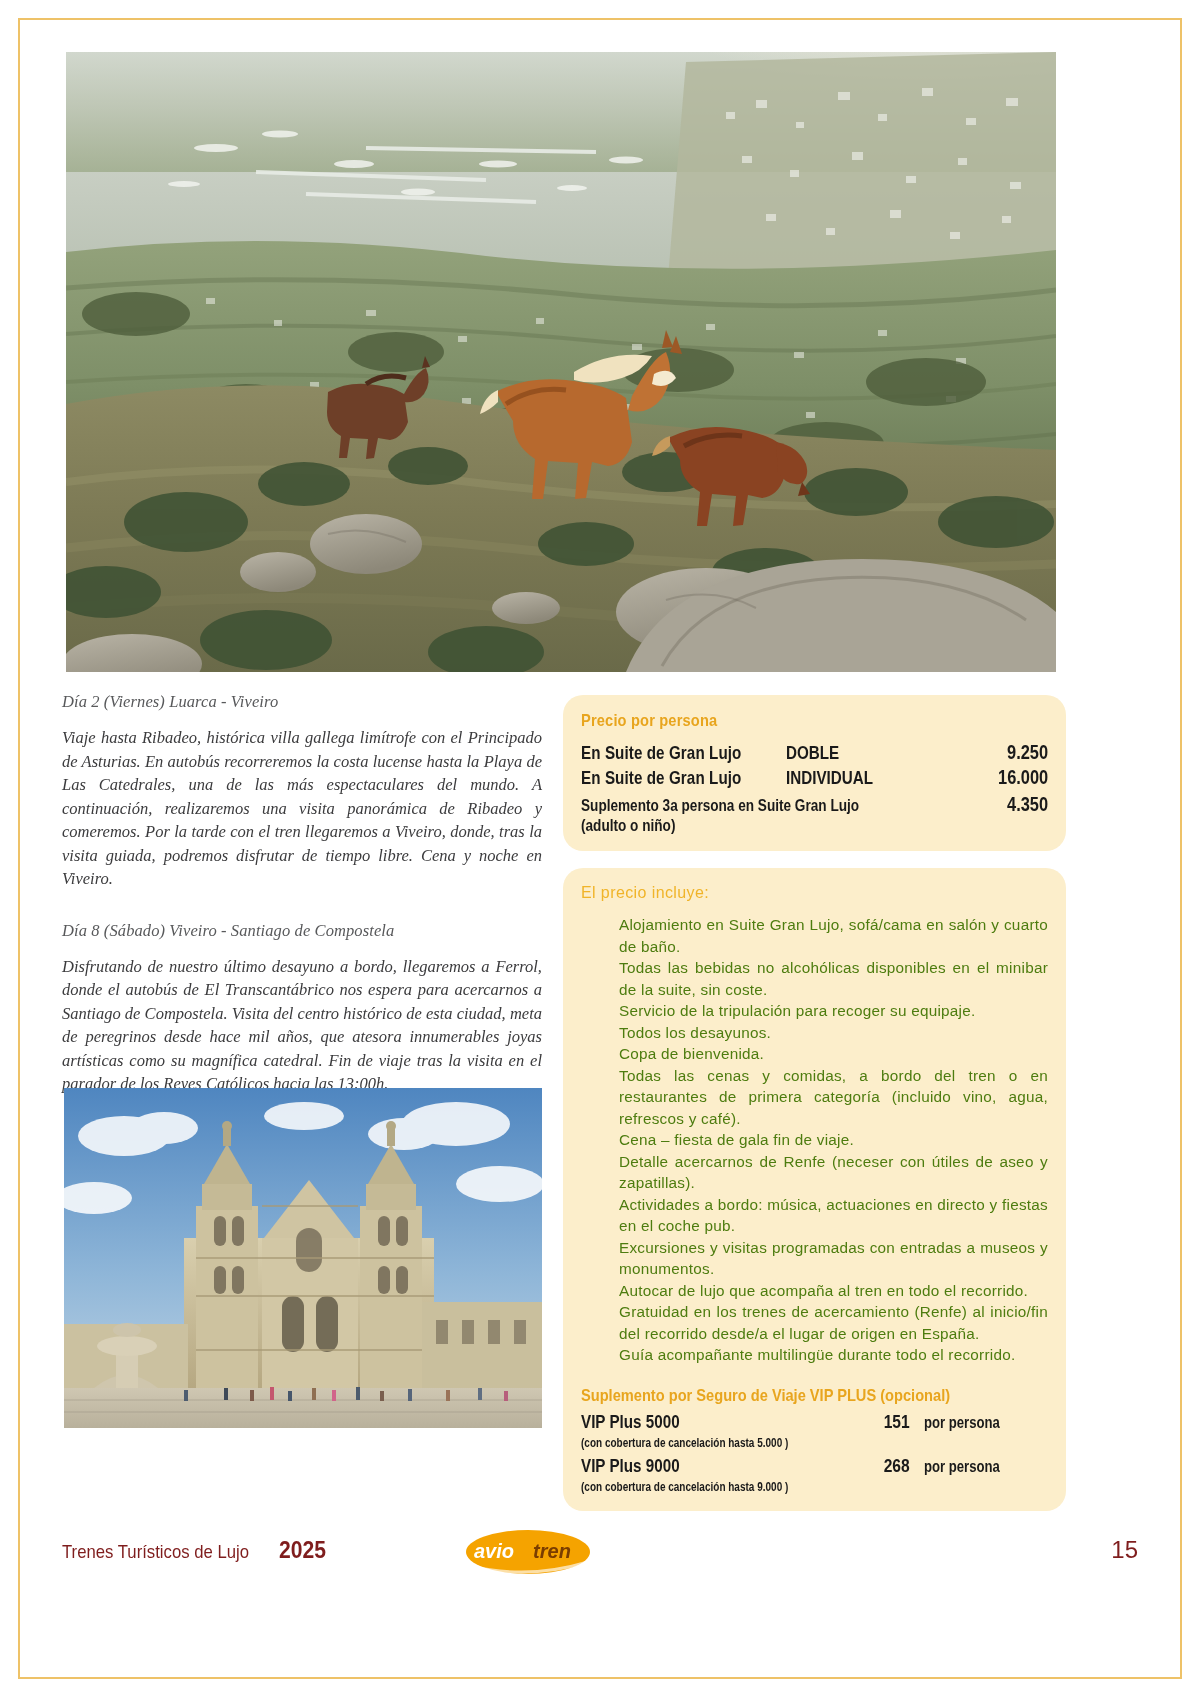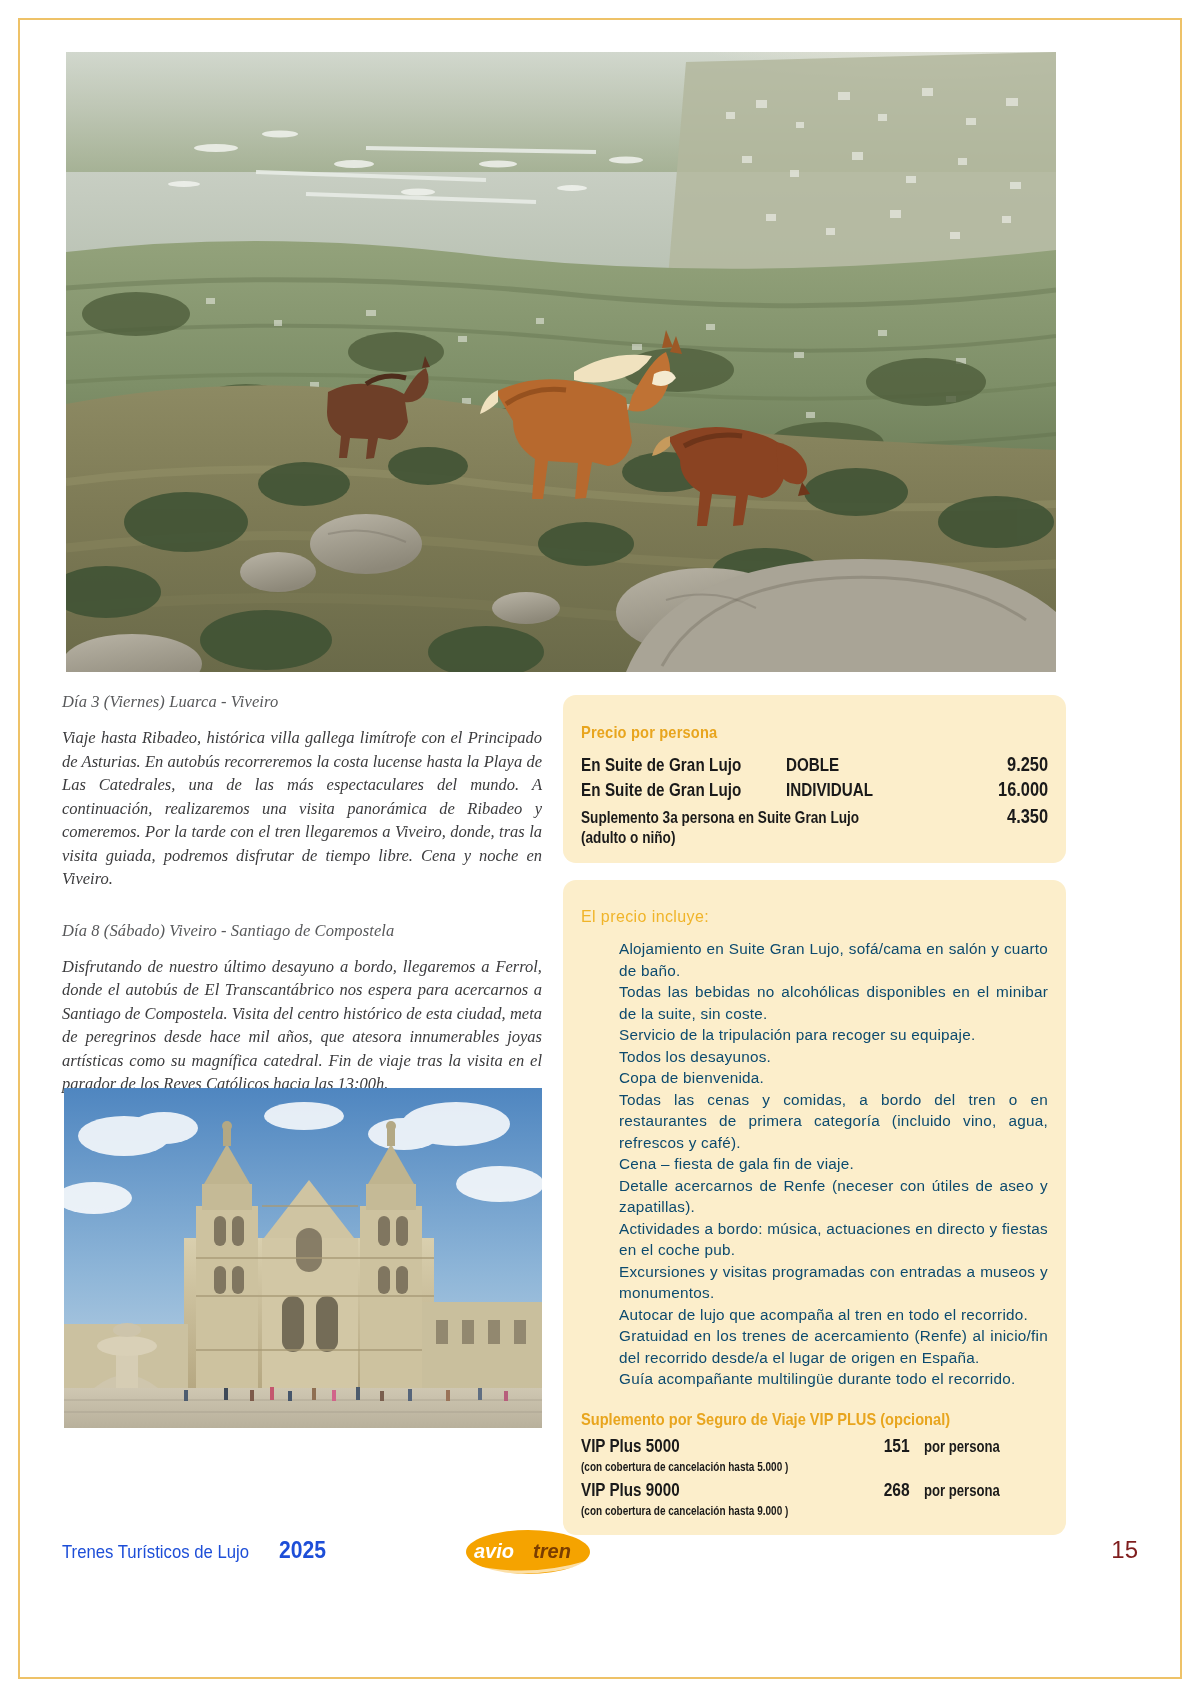--- a/index.html
+++ b/index.html
@@ -18,21 +18,21 @@
              letter-spacing:.1px;margin:0 0 14px 0;}
   .day-body{font-family:"Liberation Serif",serif;font-style:italic;font-size:16.5px;color:#3b3b3d;
             line-height:23.5px;text-align:justify;margin:0;}
   .gap{height:30px;}
 
   .cathedral{position:absolute;left:64px;top:1088px;width:478px;height:340px;overflow:hidden;background:#9fb6cf;}
   .cathedral svg{display:block;width:478px;height:340px;}
 
   
   .rightcol{position:absolute;left:563px;top:695px;width:503px;}
-  .box{background:#fceecb;border-radius:13px;padding:28px 18px 14px 18px;box-sizing:border-box;}
+  .box{background:#fceecb;border-radius:20px;padding:16px 18px 14px 18px;box-sizing:border-box;}
   .box + .box{margin-top:17px;}
 
   .box-head{font-family:"Liberation Sans",sans-serif;font-weight:bold;color:#e8a51e;
             font-size:17px;letter-spacing:.2px;transform:scaleX(.86);transform-origin:left center;}
   .box-head.round{color:#f0b429;font-weight:normal;font-size:16px;transform:scaleX(1);letter-spacing:.4px;}
 
   .price-table{width:100%;border-collapse:collapse;margin-top:9px;}
   .price-table td{padding:1px 0;vertical-align:baseline;}
   .p-name{font-weight:bold;font-size:19px;color:#1a1a1a;transform:scaleX(.80);transform-origin:left center;
           display:inline-block;white-space:nowrap;letter-spacing:.1px;}
@@ -44,42 +44,42 @@
   td.colname{width:205px;}
   td.coltype{width:auto;}
   td.colval{text-align:right;width:92px;}
 
   .supp-row td{padding-top:3px;}
   .supp-name{font-weight:bold;font-size:17px;color:#1a1a1a;transform:scaleX(.80);
              transform-origin:left center;display:inline-block;white-space:nowrap;}
 
   
   .inc-list{margin:12px 0 0 0;padding:0 0 0 38px;list-style:none;}
-  .inc-list li{font-size:15.3px;line-height:21.5px;color:#0c4a6e;letter-spacing:.25px;
+  .inc-list li{font-size:15.3px;line-height:21.5px;color:#4d7c0f;letter-spacing:.25px;
                margin:0 0 0 0;text-align:justify;font-family:"Liberation Sans",sans-serif;}
 
   
   .vip-head{font-family:"Liberation Sans",sans-serif;font-weight:bold;color:#e8a51e;font-size:17px;
             transform:scaleX(.86);transform-origin:left center;display:inline-block;white-space:nowrap;
             margin-top:20px;}
   .vip-table{width:100%;border-collapse:collapse;margin-top:3px;}
   .vip-table td{padding:2px 0;vertical-align:baseline;}
   .vip-name{font-weight:bold;font-size:19px;color:#1a1a1a;transform:scaleX(.80);
             transform-origin:left center;display:inline-block;white-space:nowrap;}
   .vip-note{font-weight:bold;font-size:12.5px;}
   .vip-val{font-weight:bold;font-size:19px;color:#1a1a1a;transform:scaleX(.82);
            transform-origin:right center;display:inline-block;}
   .vip-per{font-weight:bold;font-size:16px;color:#1a1a1a;transform:scaleX(.82);
            transform-origin:left center;display:inline-block;white-space:nowrap;}
   td.vipval{text-align:right;width:70px;}
   td.vipper{width:125px;padding-left:14px;}
 
   
   .footer{position:absolute;left:0;right:0;top:1530px;height:70px;}
-  .foot-left{position:absolute;left:62px;top:6px;color:#1d4ed8;white-space:nowrap;}
+  .foot-left{position:absolute;left:62px;top:6px;color:#7f1d1d;white-space:nowrap;}
   .foot-left .ft{font-size:19px;transform:scaleX(.88);display:inline-block;transform-origin:left center;}
   .foot-left .fy{font-size:24px;font-weight:bold;transform:scaleX(.88);display:inline-block;
                  transform-origin:left center;margin-left:4px;}
   .logo{position:absolute;left:456px;top:-8px;width:145px;height:62px;}
   .foot-page{position:absolute;right:62px;top:6px;font-size:24px;color:#7f1d1d;}
 </style>
 </head>
 <body>
 
 <div class="page">
@@ -254,21 +254,21 @@
         <path d="M602 386 q30 -14 62 -10 q34 4 50 16 l4 34 q-6 18 -22 20 l-14 -3 l-5 30 l-10 1 l3 -30 l-24 -2 l-5 32 l-10 0 l3 -34 q-20 -12 -20 -32 z" fill="#8a4322"></path>
         <path d="M710 390 q22 4 30 22 q4 14 -6 20 q-14 2 -22 -12 z" fill="#8a4322"></path>
         <path d="M736 430 l8 12 l-12 2 z" fill="#6f351a"></path>
         <path d="M618 394 q26 -14 58 -10" stroke="#6d3419" stroke-width="5" fill="none"></path>
         <path d="M604 384 q-14 4 -18 20 q10 -2 18 -10 z" fill="#c69a5c"></path>
       </g>
     </svg>
   </div>
 
   <div class="leftcol">
-    <p class="day-title">Día 3 (Viernes) Luarca - Viveiro</p>
+    <p class="day-title">Día 2 (Viernes) Luarca - Viveiro</p>
     <p class="day-body">Viaje hasta Ribadeo, histórica villa gallega limítrofe con el Principado de Asturias. En autobús recorreremos la costa lucense hasta la Playa de Las Catedrales, una de las más espectaculares del mundo. A continuación, realizaremos una visita panorámica de Ribadeo y comeremos. Por la tarde con el tren llegaremos a Viveiro, donde, tras la visita guiada, podremos disfrutar de tiempo libre. Cena y noche en Viveiro.</p>
     <div class="gap"></div>
     <p class="day-title">Día 8 (Sábado) Viveiro - Santiago de Compostela</p>
     <p class="day-body">Disfrutando de nuestro último desayuno a bordo, llegaremos a Ferrol, donde el autobús de El Transcantábrico nos espera para acercarnos a Santiago de Compostela. Visita del centro histórico de esta ciudad, meta de peregrinos desde hace mil años, que atesora innumerables joyas artísticas como su magnífica catedral. Fin de viaje tras la visita en el parador de los Reyes Católicos hacia las 13:00h.</p>
   </div>
 
   <div class="cathedral">
     <svg viewBox="0 0 478 340" preserveAspectRatio="none" aria-hidden="true">
       <defs>
         <linearGradient id="sky2" x1="0" y1="0" x2="0" y2="1">

